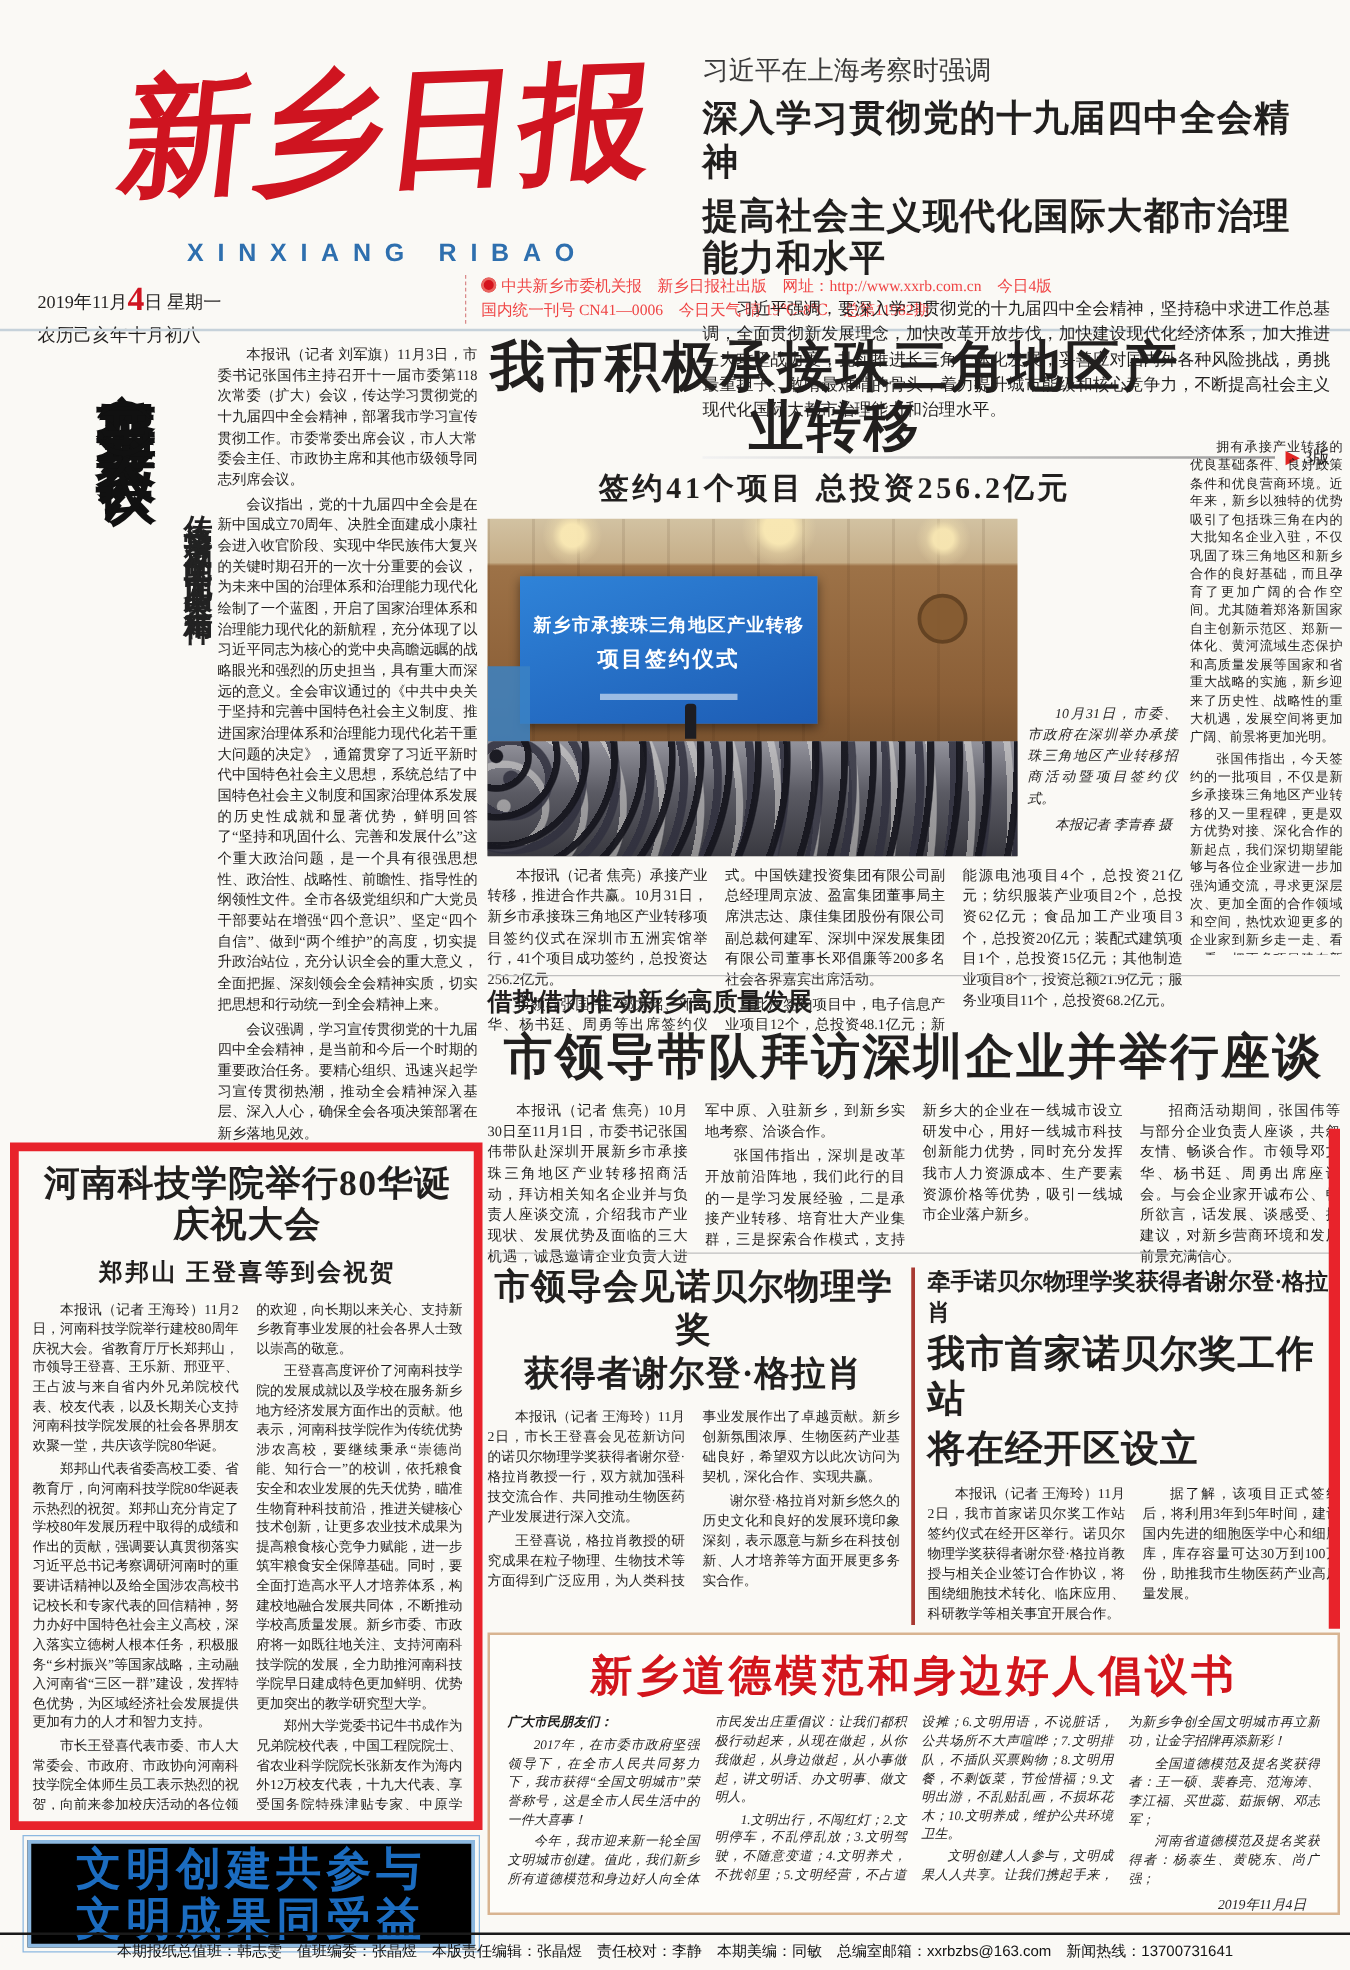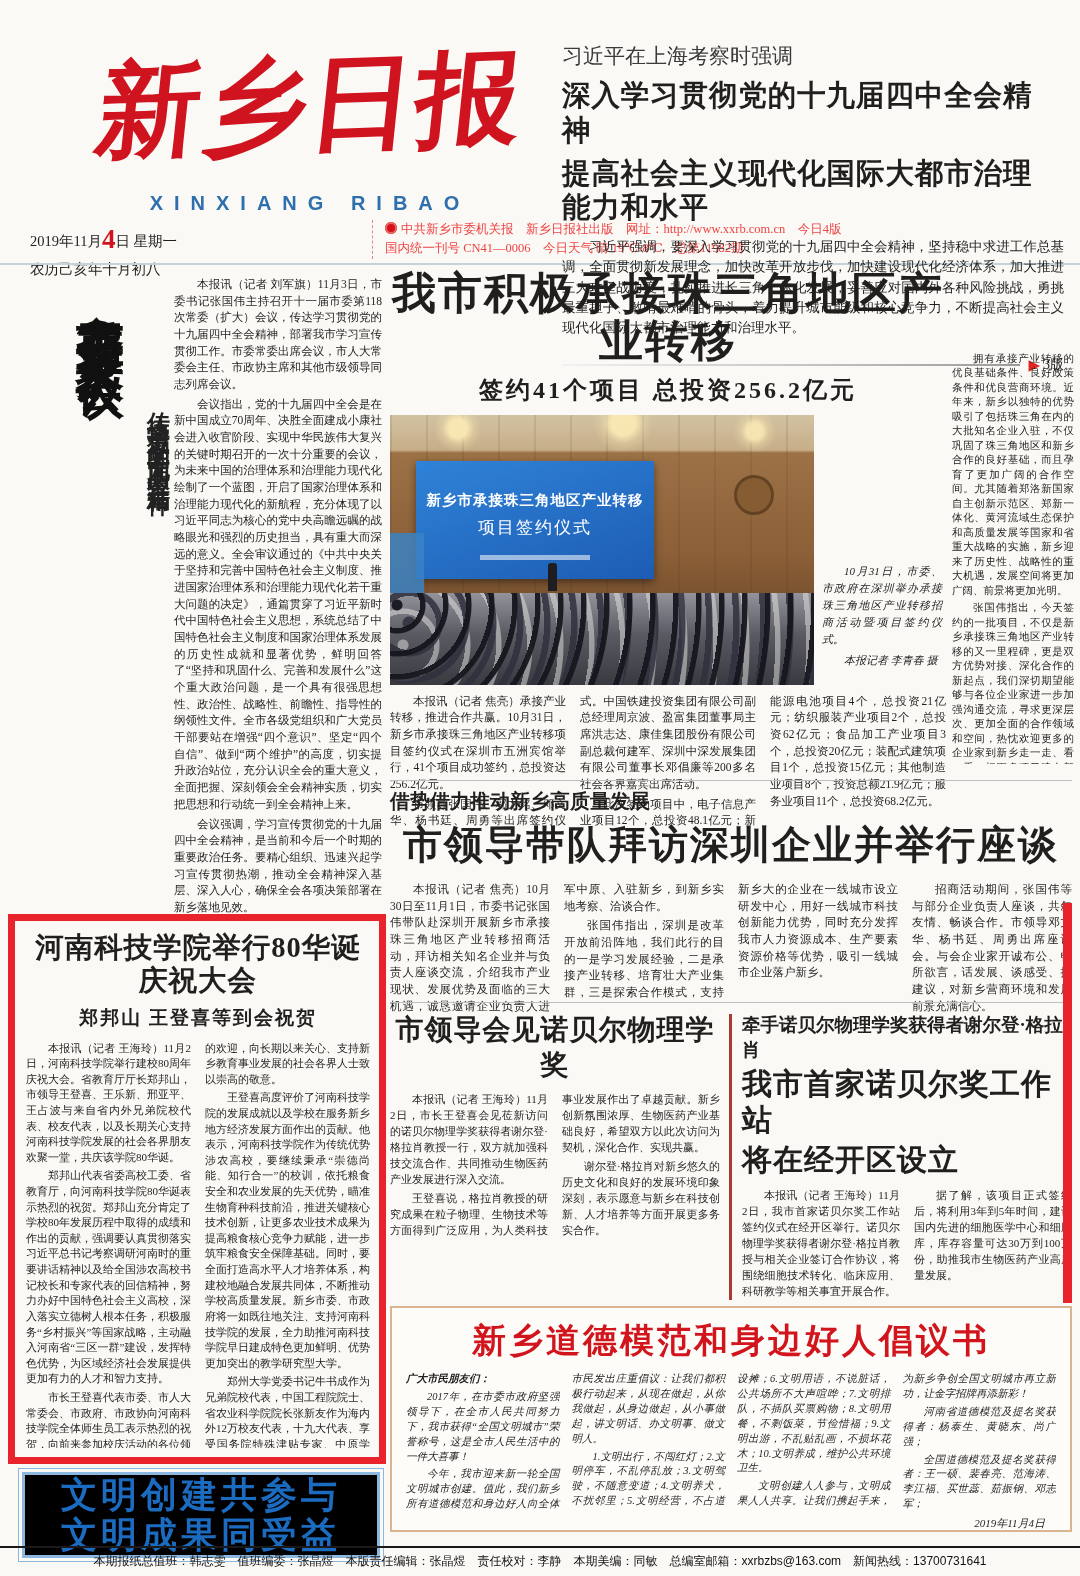--- a/index.html
+++ b/index.html
@@ -56,21 +56,21 @@
   .photo::before{content:"";position:absolute;inset:0;
     background:
       radial-gradient(circle at 16% 5%, rgba(250,233,180,.95) 0 9px, rgba(250,233,180,.3) 16px, transparent 24px),
       radial-gradient(circle at 55% 3%, rgba(250,233,180,.95) 0 12px, rgba(250,233,180,.3) 20px, transparent 30px),
       radial-gradient(circle at 86% 6%, rgba(250,233,180,.9) 0 8px, rgba(250,233,180,.3) 14px, transparent 22px),
       repeating-linear-gradient(90deg, rgba(60,35,15,.10) 0 2px, transparent 2px 36px);}
   .screen{position:absolute;left:26px;top:46px;width:238px;height:118px;
     background:linear-gradient(160deg,#2f83d8,#1d5cb4);box-shadow:0 3px 8px rgba(0,0,0,.45);
     color:#fff;text-align:center;font-family:"Liberation Sans","DejaVu Sans",sans-serif;}
   .screen-l1{font-size:14.5px;font-weight:900;margin-top:30px;letter-spacing:1px;}
-  .screen-l2{font-size:17px;font-weight:400;margin-top:6px;letter-spacing:2px;}
+  .screen-l2{font-size:17px;font-weight:700;margin-top:6px;letter-spacing:2px;}
   .screen-bar{width:110px;height:5px;background:rgba(255,255,255,.55);margin:16px auto 0;}
   .screen2{position:absolute;left:0;top:118px;width:34px;height:62px;background:#3b82c4;opacity:.85;}
   .speaker{position:absolute;left:158px;top:148px;width:9px;height:28px;background:#1d1d22;border-radius:3px 3px 0 0;}
   .emblem{position:absolute;right:40px;top:60px;width:34px;height:34px;border-radius:50%;
     border:3px solid #5f3f20;background:#85ersb;background:#855b31;opacity:.9;}
   .crowd{position:absolute;left:0;right:0;bottom:0;height:92px;
     background:
       repeating-radial-gradient(circle at 7px 12px, rgba(22,22,30,.95) 0 5px, transparent 6px 23px),
       repeating-radial-gradient(circle at 19px 30px, rgba(48,48,62,.85) 0 6px, transparent 7px 27px),
       repeating-radial-gradient(circle at 13px 52px, rgba(230,228,224,.5) 0 5px, transparent 6px 31px),
@@ -215,20 +215,21 @@
     <div class="sec2-body cols">
         <p>本报讯（记者 焦亮）10月30日至11月1日，市委书记张国伟带队赴深圳开展新乡市承接珠三角地区产业转移招商活动，拜访相关知名企业并与负责人座谈交流，介绍我市产业现状、发展优势及面临的三大机遇，诚恳邀请企业负责人进军中原、入驻新乡，到新乡实地考察、洽谈合作。</p>
         <p>张国伟指出，深圳是改革开放前沿阵地，我们此行的目的一是学习发展经验，二是承接产业转移、培育壮大产业集群，三是探索合作模式，支持新乡大的企业在一线城市设立研发中心，用好一线城市科技创新能力优势，同时充分发挥我市人力资源成本、生产要素资源价格等优势，吸引一线城市企业落户新乡。</p>
         <p>招商活动期间，张国伟等与部分企业负责人座谈，共叙友情、畅谈合作。市领导邓文华、杨书廷、周勇出席座谈会。与会企业家开诚布公、畅所欲言，话发展、谈感受、提建议，对新乡营商环境和发展前景充满信心。</p>
       </div>
   </div>
   <div class="rule rule3"></div>
 
   <div class="nobel-meet">
     <div class="nm-h serif-head">市领导会见诺贝尔物理学奖</div>
+    <div class="nm-h serif-head">获得者谢尔登·格拉肖</div>
     <div class="nm-body cols">
         <p>本报讯（记者 王海玲）11月2日，市长王登喜会见莅新访问的诺贝尔物理学奖获得者谢尔登·格拉肖教授一行，双方就加强科技交流合作、共同推动生物医药产业发展进行深入交流。</p>
         <p>王登喜说，格拉肖教授的研究成果在粒子物理、生物技术等方面得到广泛应用，为人类科技事业发展作出了卓越贡献。新乡创新氛围浓厚、生物医药产业基础良好，希望双方以此次访问为契机，深化合作、实现共赢。</p>
         <p>谢尔登·格拉肖对新乡悠久的历史文化和良好的发展环境印象深刻，表示愿意与新乡在科技创新、人才培养等方面开展更多务实合作。</p>
       </div>
   </div>
   <div class="v-red"></div>
 
   <div class="nobel-station">
     <div class="ns-kicker">牵手诺贝尔物理学奖获得者谢尔登·格拉肖</div>
@@ -255,22 +256,22 @@
   <div class="right-red-bar"></div>
 
   <div class="proposal">
     <div class="pr-h serif-head">新乡道德模范和身边好人倡议书</div>
     <div class="pr-body cols">
         <p class="salute">广大市民朋友们：</p>
         <p>2017年，在市委市政府坚强领导下，在全市人民共同努力下，我市获得“全国文明城市”荣誉称号，这是全市人民生活中的一件大喜事！</p>
         <p>今年，我市迎来新一轮全国文明城市创建。值此，我们新乡所有道德模范和身边好人向全体市民发出庄重倡议：让我们都积极行动起来，从现在做起，从你我做起，从身边做起，从小事做起，讲文明话、办文明事、做文明人。</p>
         <p>1.文明出行，不闯红灯；2.文明停车，不乱停乱放；3.文明驾驶，不随意变道；4.文明养犬，不扰邻里；5.文明经营，不占道设摊；6.文明用语，不说脏话，公共场所不大声喧哗；7.文明排队，不插队买票购物；8.文明用餐，不剩饭菜，节俭惜福；9.文明出游，不乱贴乱画，不损坏花木；10.文明养成，维护公共环境卫生。</p>
         <p>文明创建人人参与，文明成果人人共享。让我们携起手来，为新乡争创全国文明城市再立新功，让金字招牌再添新彩！</p>
+        <p>全国道德模范及提名奖获得者：王一硕、裴春亮、范海涛、李江福、买世蕊、茹振钢、邓志军；</p>
         <p>河南省道德模范及提名奖获得者：杨泰生、黄晓东、尚广强；</p>
-        <p>全国道德模范及提名奖获得者：王一硕、裴春亮、范海涛、李江福、买世蕊、茹振钢、邓志军；</p>
       </div>
     <div class="pr-date">2019年11月4日</div>
   </div>
 
   <div class="slogan">
     <div>文明创建共参与</div>
     <div>文明成果同受益</div>
   </div>
 
   <div class="footer-rule"></div>

